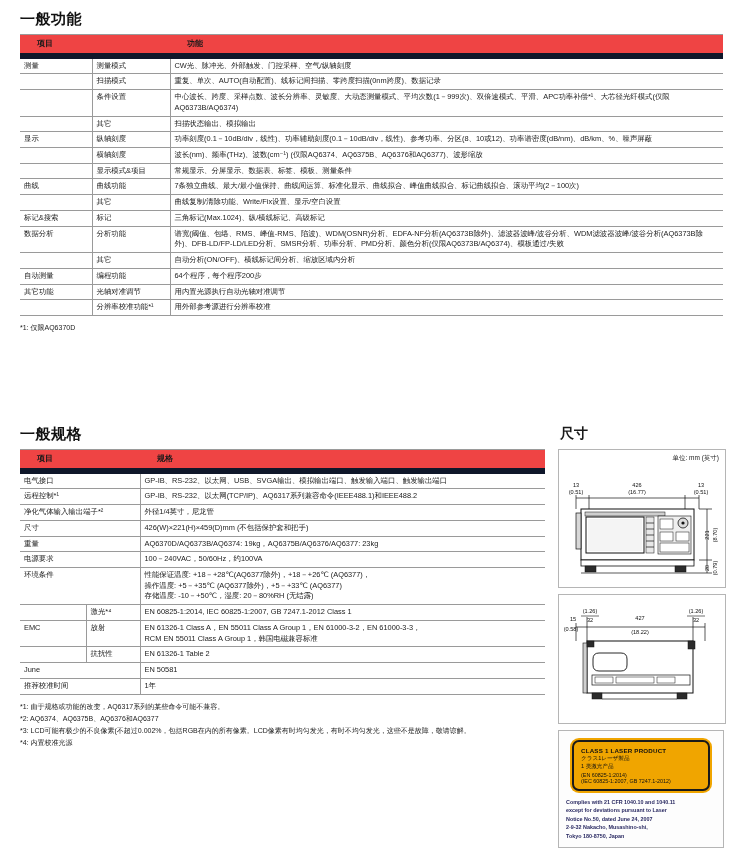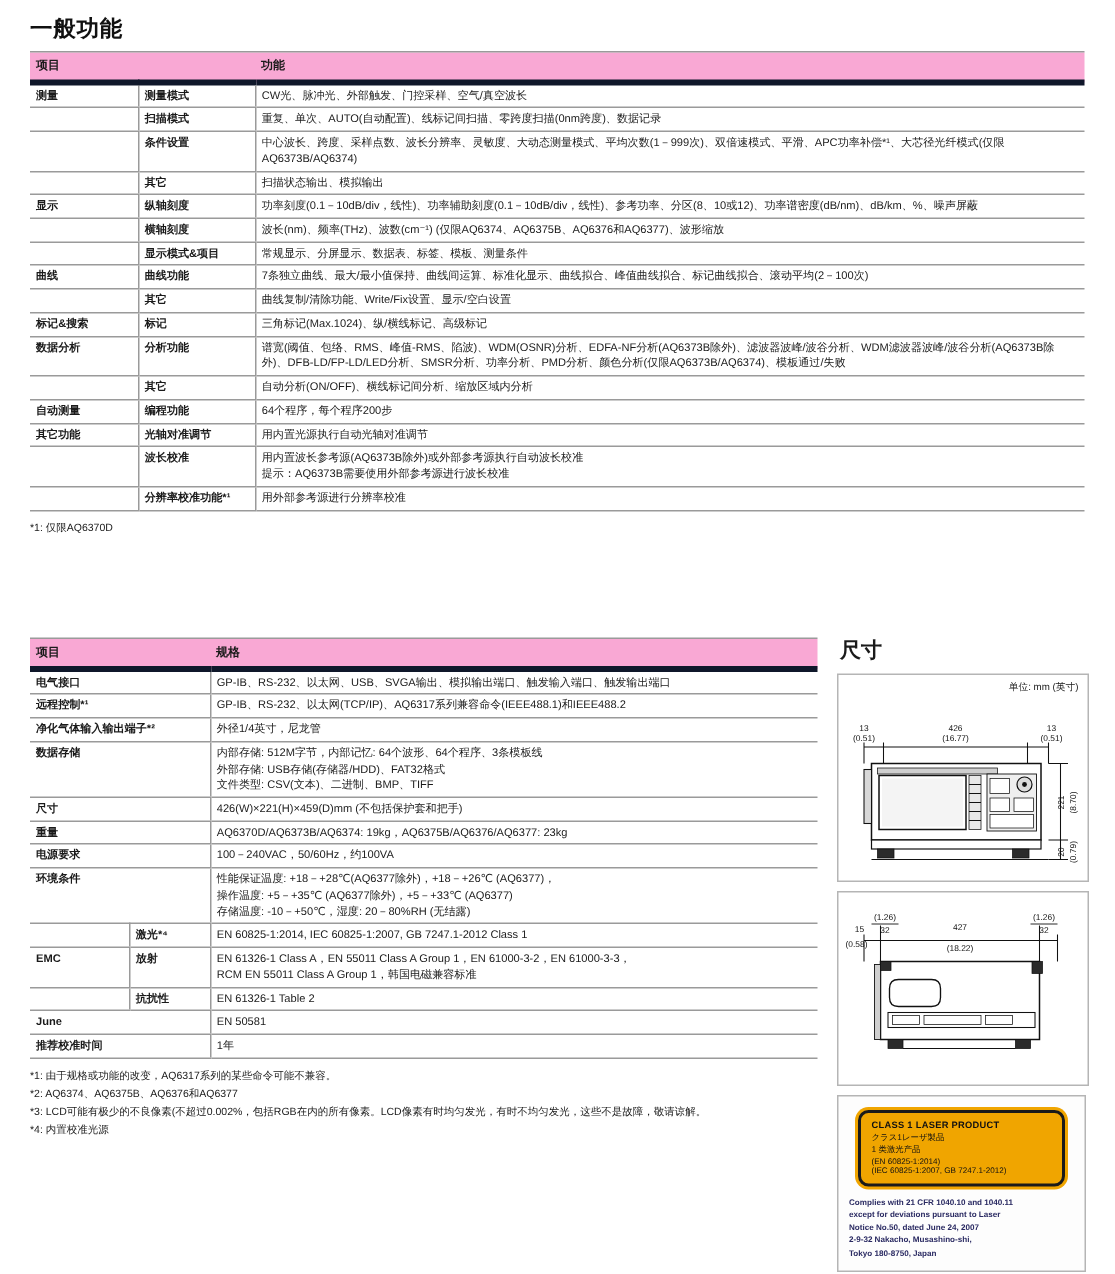--- a/index.html
+++ b/index.html
@@ -31,29 +31,29 @@
   table.spec td,table.spec th{
     border-top:1px solid #9a9a9a;
     border-bottom:1px solid #9a9a9a;
     padding:2px 4px 2px 4px;
     vertical-align:top;
     text-align:left;
     font-weight:normal;
     background:#fff;
   }
   table.spec thead th{
-    background:#f9a8d4;
+    background:#ef4444;
     font-weight:bold;
     font-size:8px;
     border-top:1px solid #9a9a9a;
-    border-bottom:4px solid #0f172a;
-    padding:3px 4px;
+    border-bottom:6px solid #0f172a;
+    padding:3px 17px;
   }
   table.spec td.cat,table.spec td.sub{
-    font-weight:bold;
+    font-weight:normal;
   }
   table.spec td.vline{border-left:1px solid #9a9a9a;margin-left:34px;}
   .thin td{border-top:1px solid #c9c9c9;}
   .grouprow td{border-top:1px solid #8a8a8a;}
 
   
   #tbl-functions{width:703px;}
   #tbl-functions col.c1{width:72px;}
   #tbl-functions col.c2{width:78px;}
   #tbl-functions col.c3{width:553px;}
@@ -135,21 +135,21 @@
       <thead>
         <tr>
           <th colspan="2">项目</th>
           <th>功能</th>
         </tr>
       </thead>
       <tbody>
           <tr class="grouprow">
             <td class="cat">测量</td>
             <td class="sub vline">测量模式</td>
-            <td class="vline">CW光、脉冲光、外部触发、门控采样、空气/真空波长</td>
+            <td class="vline">CW光、脉冲光、外部触发、门控采样、空气/纵轴刻度</td>
           </tr>
           <tr class="thin">
             <td class="cat"></td>
             <td class="sub vline">扫描模式</td>
             <td class="vline">重复、单次、AUTO(自动配置)、线标记间扫描、零跨度扫描(0nm跨度)、数据记录</td>
           </tr>
           <tr class="thin">
             <td class="cat"></td>
             <td class="sub vline">条件设置</td>
             <td class="vline">中心波长、跨度、采样点数、波长分辨率、灵敏度、大动态测量模式、平均次数(1－999次)、双倍速模式、平滑、APC功率补偿*¹、大芯径光纤模式(仅限AQ6373B/AQ6374)</td>
@@ -201,39 +201,35 @@
           </tr>
           <tr class="grouprow">
             <td class="cat">自动测量</td>
             <td class="sub vline">编程功能</td>
             <td class="vline">64个程序，每个程序200步</td>
           </tr>
           <tr class="grouprow">
             <td class="cat">其它功能</td>
             <td class="sub vline">光轴对准调节</td>
             <td class="vline">用内置光源执行自动光轴对准调节</td>
-          </tr>
-          <tr class="thin">
-            <td class="cat"></td>
-            <td class="sub vline">波长校准</td>
-            <td class="vline">用内置波长参考源(AQ6373B除外)或外部参考源执行自动波长校准<br>提示：AQ6373B需要使用外部参考源进行波长校准</td>
           </tr>
           <tr class="thin">
             <td class="cat"></td>
             <td class="sub vline">分辨率校准功能*¹</td>
             <td class="vline">用外部参考源进行分辨率校准</td>
           </tr>
         </tbody>
     </table>
     <div class="footnotes">
         <div class="indent">*1: 仅限AQ6370D</div>
       </div>
   </div>
 
   <div class="block-general">
+    <div class="sec-title">一般规格</div>
     <table class="spec" id="tbl-general">
       <colgroup>
           <col class="g1">
           <col class="g2">
           <col class="g3">
         </colgroup>
       <thead>
         <tr>
           <th colspan="2">项目</th>
           <th>规格</th>
@@ -244,24 +240,20 @@
             <td class="cat" colspan="2">电气接口</td>
             <td class="vline">GP-IB、RS-232、以太网、USB、SVGA输出、模拟输出端口、触发输入端口、触发输出端口</td>
           </tr>
           <tr class="grouprow">
             <td class="cat" colspan="2">远程控制*¹</td>
             <td class="vline">GP-IB、RS-232、以太网(TCP/IP)、AQ6317系列兼容命令(IEEE488.1)和IEEE488.2</td>
           </tr>
           <tr class="grouprow">
             <td class="cat" colspan="2">净化气体输入输出端子*²</td>
             <td class="vline">外径1/4英寸，尼龙管</td>
-          </tr>
-          <tr class="grouprow">
-            <td class="cat" colspan="2">数据存储</td>
-            <td class="vline">内部存储: 512M字节，内部记忆: 64个波形、64个程序、3条模板线<br>外部存储: USB存储(存储器/HDD)、FAT32格式<br>文件类型: CSV(文本)、二进制、BMP、TIFF</td>
           </tr>
           <tr class="grouprow">
             <td class="cat" colspan="2">尺寸</td>
             <td class="vline">426(W)×221(H)×459(D)mm (不包括保护套和把手)</td>
           </tr>
           <tr class="grouprow">
             <td class="cat" colspan="2">重量</td>
             <td class="vline">AQ6370D/AQ6373B/AQ6374: 19kg，AQ6375B/AQ6376/AQ6377: 23kg</td>
           </tr>
           <tr class="grouprow">

